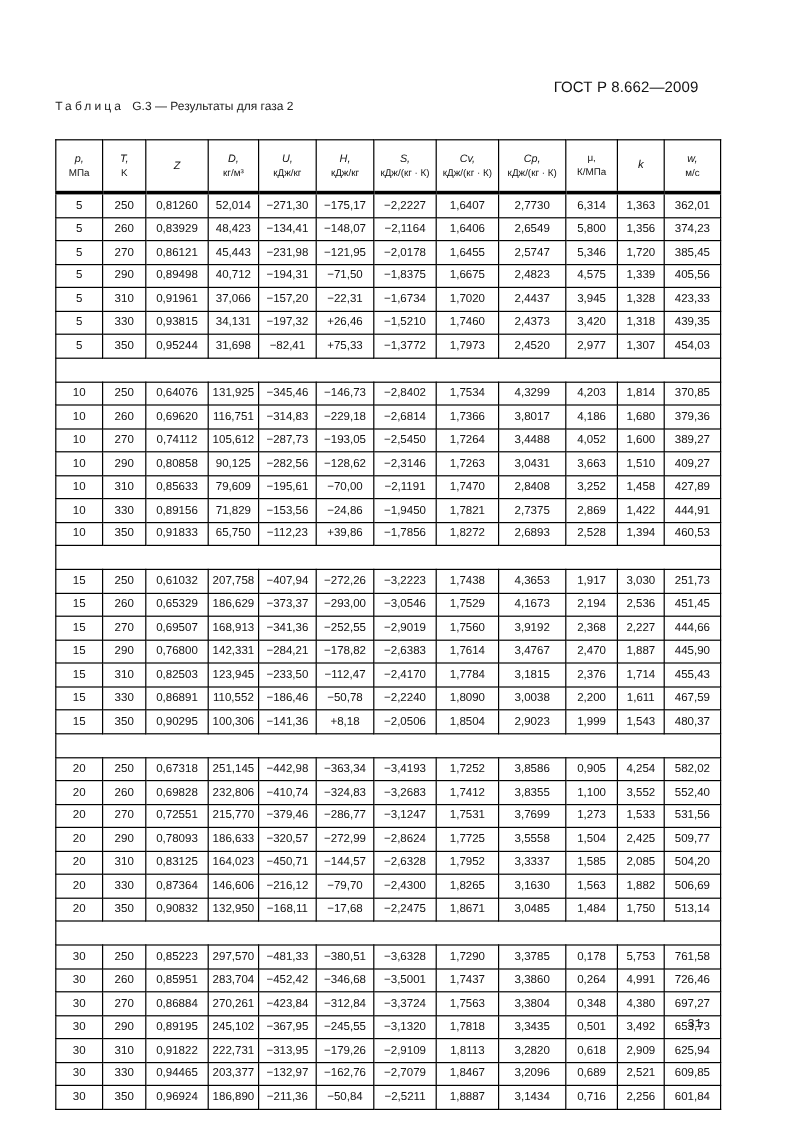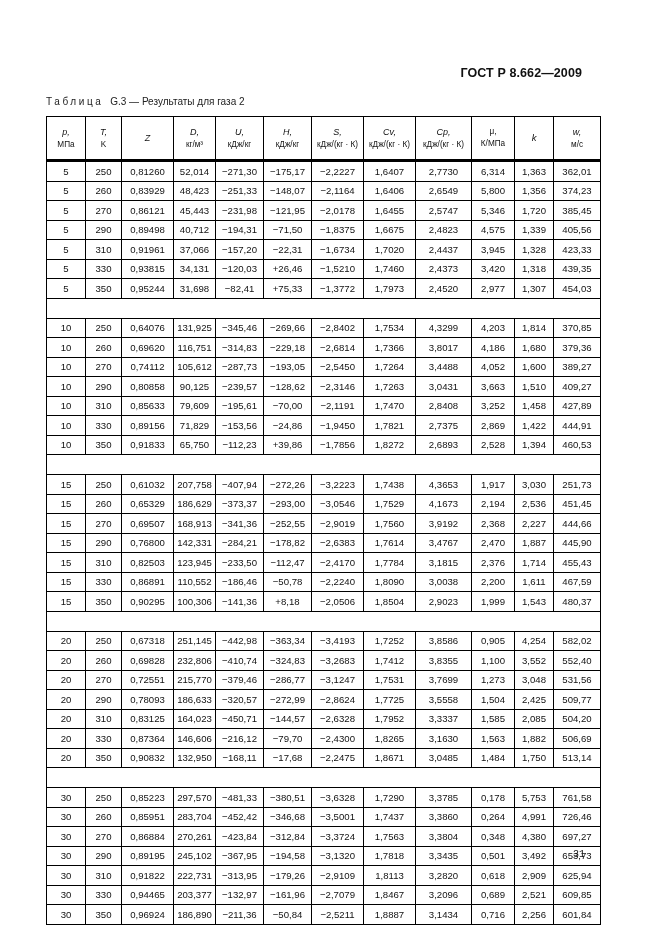--- a/index.html
+++ b/index.html
@@ -2,24 +2,24 @@
 <html><head>
 <meta charset="utf-8">
 <style>
   html, body { margin: 0; padding: 0; background: #ffffff; }
   body {
     width: 661px; height: 936px; position: relative; overflow: hidden;
     font-family: "Liberation Sans", sans-serif; color: #111;
   }
   .doc-header {
     position: absolute; top: 66px; right: 79px;
-    font-size: 12.5px; font-weight: bold; letter-spacing: 0.1px;
+    font-size: 12.5px; font-weight: normal; letter-spacing: 0.1px;
   }
   .caption {
-    position: absolute; top: 96px; left: 46px;
+    position: absolute; top: 84px; left: 46px;
     font-size: 10px; color: #222; text-align: center;
   }
   .caption .spaced { letter-spacing: 2.6px; margin-right: 4px; }
   table.data {
     position: absolute; top: 116px; left: 46px;
     border-collapse: collapse; table-layout: fixed;
     width: 554px;
     font-size: 9.6px;
   }
   table.data td, table.data th {
@@ -106,21 +106,21 @@
         <td>2,7730</td>
         <td>6,314</td>
         <td>1,363</td>
         <td>362,01</td>
       </tr>
       <tr>
         <td>5</td>
         <td>260</td>
         <td>0,83929</td>
         <td>48,423</td>
-        <td>−251,33</td>
+        <td>−134,41</td>
         <td>−148,07</td>
         <td>−2,1164</td>
         <td>1,6406</td>
         <td>2,6549</td>
         <td>5,800</td>
         <td>1,356</td>
         <td>374,23</td>
       </tr>
       <tr>
         <td>5</td>
@@ -162,21 +162,21 @@
         <td>2,4437</td>
         <td>3,945</td>
         <td>1,328</td>
         <td>423,33</td>
       </tr>
       <tr>
         <td>5</td>
         <td>330</td>
         <td>0,93815</td>
         <td>34,131</td>
-        <td>−120,03</td>
+        <td>−197,32</td>
         <td>+26,46</td>
         <td>−1,5210</td>
         <td>1,7460</td>
         <td>2,4373</td>
         <td>3,420</td>
         <td>1,318</td>
         <td>439,35</td>
       </tr>
       <tr>
         <td>5</td>
@@ -194,21 +194,21 @@
       </tr>
       <tr class="sep">
         <td colspan="12"></td>
       </tr>
       <tr>
         <td>10</td>
         <td>250</td>
         <td>0,64076</td>
         <td>131,925</td>
         <td>−345,46</td>
-        <td>−269,66</td>
+        <td>−146,73</td>
         <td>−2,8402</td>
         <td>1,7534</td>
         <td>4,3299</td>
         <td>4,203</td>
         <td>1,814</td>
         <td>370,85</td>
       </tr>
       <tr>
         <td>10</td>
         <td>260</td>
@@ -235,21 +235,21 @@
         <td>3,4488</td>
         <td>4,052</td>
         <td>1,600</td>
         <td>389,27</td>
       </tr>
       <tr>
         <td>10</td>
         <td>290</td>
         <td>0,80858</td>
         <td>90,125</td>
-        <td>−239,57</td>
+        <td>−282,56</td>
         <td>−128,62</td>
         <td>−2,3146</td>
         <td>1,7263</td>
         <td>3,0431</td>
         <td>3,663</td>
         <td>1,510</td>
         <td>409,27</td>
       </tr>
       <tr>
         <td>10</td>
@@ -429,21 +429,21 @@
         <td>20</td>
         <td>270</td>
         <td>0,72551</td>
         <td>215,770</td>
         <td>−379,46</td>
         <td>−286,77</td>
         <td>−3,1247</td>
         <td>1,7531</td>
         <td>3,7699</td>
         <td>1,273</td>
-        <td>3,048</td>
+        <td>1,533</td>
         <td>531,56</td>
       </tr>
       <tr>
         <td>20</td>
         <td>290</td>
         <td>0,78093</td>
         <td>186,633</td>
         <td>−320,57</td>
         <td>−272,99</td>
         <td>−2,8624</td>
@@ -539,21 +539,21 @@
         <td>0,348</td>
         <td>4,380</td>
         <td>697,27</td>
       </tr>
       <tr>
         <td>30</td>
         <td>290</td>
         <td>0,89195</td>
         <td>245,102</td>
         <td>−367,95</td>
-        <td>−194,58</td>
+        <td>−245,55</td>
         <td>−3,1320</td>
         <td>1,7818</td>
         <td>3,3435</td>
         <td>0,501</td>
         <td>3,492</td>
         <td>653,73</td>
       </tr>
       <tr>
         <td>30</td>
         <td>310</td>
@@ -567,21 +567,21 @@
         <td>0,618</td>
         <td>2,909</td>
         <td>625,94</td>
       </tr>
       <tr>
         <td>30</td>
         <td>330</td>
         <td>0,94465</td>
         <td>203,377</td>
         <td>−132,97</td>
-        <td>−161,96</td>
+        <td>−162,76</td>
         <td>−2,7079</td>
         <td>1,8467</td>
         <td>3,2096</td>
         <td>0,689</td>
         <td>2,521</td>
         <td>609,85</td>
       </tr>
       <tr>
         <td>30</td>
         <td>350</td>

